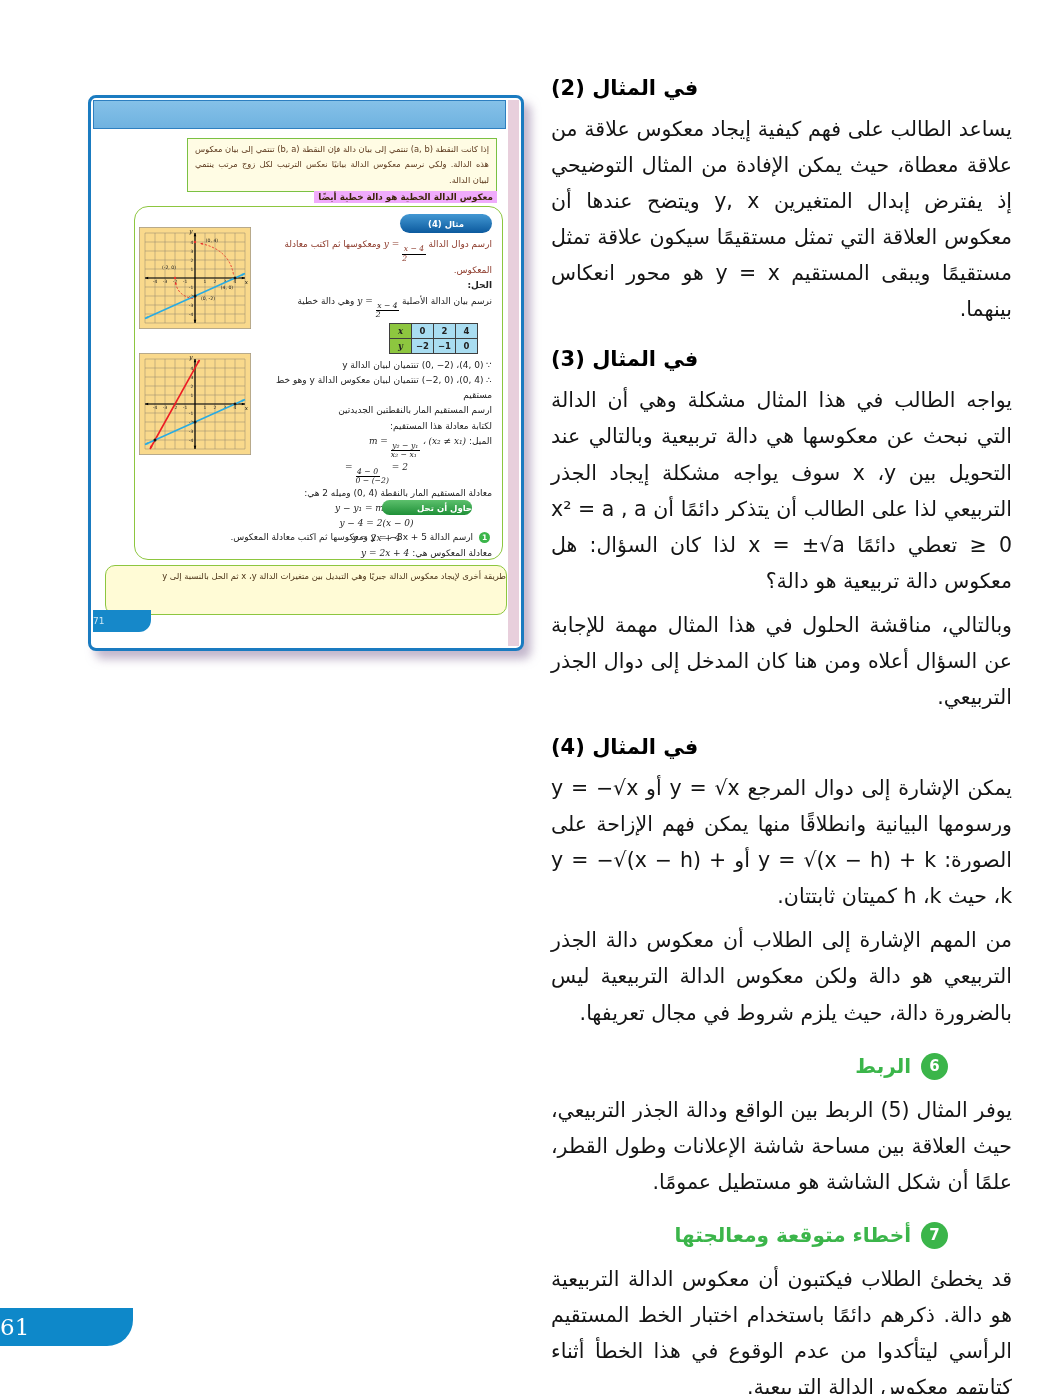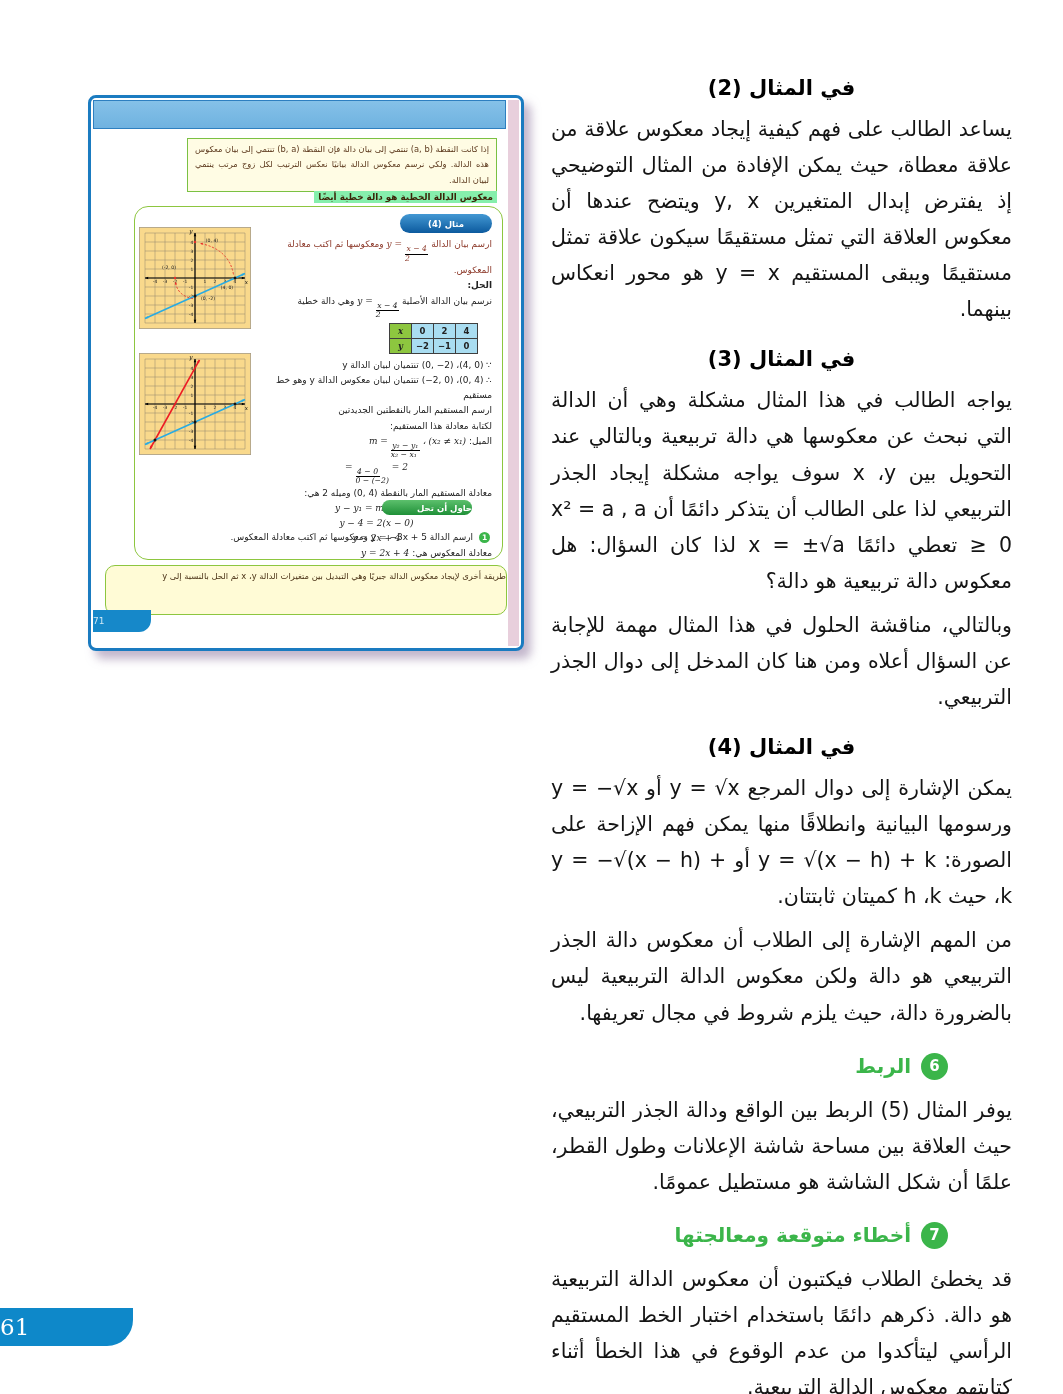--- a/index.html
+++ b/index.html
@@ -16,21 +16,21 @@
   .mp-header{position:absolute;left:2px;top:2px;right:15px;height:27px;
     background:linear-gradient(180deg,#85c1e8,#6fb2e0);border:1px solid #2d7fc0;}
   .mp-strip{position:absolute;right:2px;top:2px;bottom:2px;width:11px;background:#e8cfdc;}
   .mp-note{
     position:absolute;top:40px;right:24px;width:294px;padding:3px 7px;
     background:#fffce4;border:1.5px solid #7ac143;
     direction:rtl;text-align:justify;font-size:8.3px;line-height:1.85;color:#5d3a1e;
   }
   .mp-highlight{
     position:absolute;top:93px;right:24px;display:inline-block;
-    background:#86efac;color:#3b2408;font-weight:bold;font-size:8.8px;padding:1px 4px;
+    background:#f0abfc;color:#3b2408;font-weight:bold;font-size:8.8px;padding:1px 4px;
   }
   .mp-example{
     position:absolute;left:43px;right:18px;top:108px;height:352px;
     border:1.6px solid #8dc63f;border-radius:14px;display:flex;flex-direction:row;
   }
   .mp-graphs{width:118px;padding:20px 0 0 2px;flex:0 0 auto;display:flex;flex-direction:column;}
   .mp-graphs svg{display:block;margin:0 0 24px 2px;}
   .mp-text{flex:1;direction:rtl;text-align:right;padding:7px 10px 0 6px;font-size:9px;line-height:1.68;color:#222;}
   .mp-pill{
     width:92px;background:linear-gradient(180deg,#4398d3,#0c5a9e);
@@ -66,21 +66,21 @@
   .mp-pagenum{
     position:absolute;left:2px;top:512px;width:58px;height:22px;background:#1688c9;
     border-radius:0 0 12px 0;color:#cfe8f5;font-size:9px;line-height:22px;
     text-align:left;padding-right:9px;box-sizing:border-box;
   }
   
   .main-col{
     position:absolute;top:70px;right:51px;width:461px;direction:rtl;text-align:justify;
     font-size:20.5px;line-height:1.76;color:#141414;
   }
-  .main-col h2{font-size:21px;font-weight:bold;margin:14px 0 4px 0;color:#000;text-align:center;}
+  .main-col h2{font-size:21px;font-weight:bold;margin:14px 0 4px 0;color:#000;text-align:left;}
   .main-col h2:first-child{margin-top:0;}
   .main-col p{margin:0 0 8px 0;}
   .sec-head{display:flex;align-items:center;gap:10px;margin:18px 64px 8px 0;}
   .sec-num{
     width:27px;height:27px;border-radius:50%;background:#3bb54a;color:#fff;
     font-weight:bold;font-size:15px;display:flex;align-items:center;justify-content:center;flex:0 0 auto;
   }
   .sec-title{color:#3bb54a;font-weight:bold;font-size:20px;}
   
   .page-banner{
@@ -223,21 +223,21 @@
           <polygon points="0,0 -3.2,1.3 -3.2,-1.3" fill="#29abe2" transform="translate(106,46.5) rotate(-24.22774531795417) scale(1)"></polygon>
           <polygon points="0,0 -3.2,1.3 -3.2,-1.3" fill="#29abe2" transform="translate(6,91.5) rotate(155.77225468204583) scale(1)"></polygon>
           <circle cx="16" cy="87" r="1.5" fill="#111"></circle>
           <circle cx="56" cy="69" r="1.5" fill="#111"></circle>
           <circle cx="96" cy="51" r="1.5" fill="#111"></circle>
         </svg>
     </div>
     <div class="mp-text">
       <div class="mp-pill">مثال (4)</div>
       <div class="c-maroon">
-        <span>ارسم بيان الدالة</span>
+        <span>ارسم دوال الدالة</span>
         <span class="m"><span>y =</span> <span class="frac">
               <span>x − 4</span>
               <span>2</span>
             </span></span>
         <span>ومعكوسها ثم اكتب معادلة المعكوس.</span>
       </div>
       <div style="font-weight:bold">الحل:</div>
       <div>
         <span>نرسم بيان الدالة الأصلية</span>
         <span class="m"><span>y =</span> <span class="frac">

